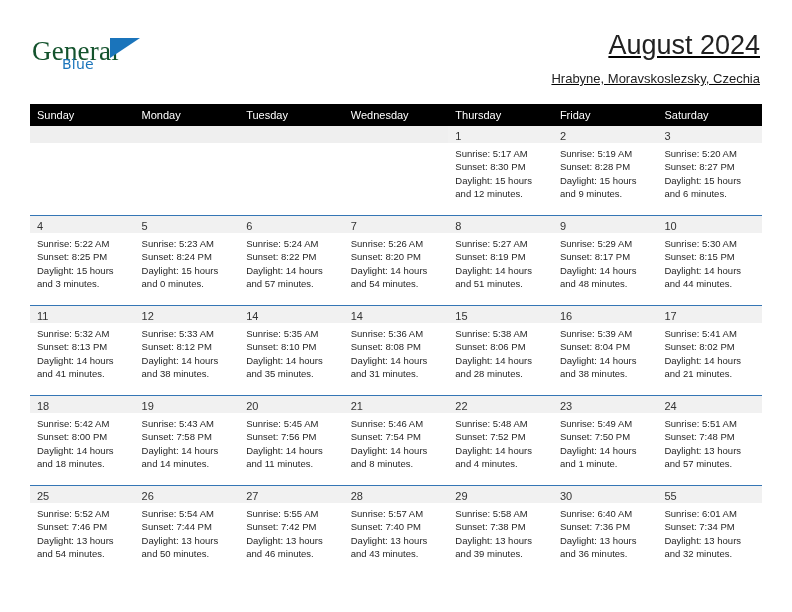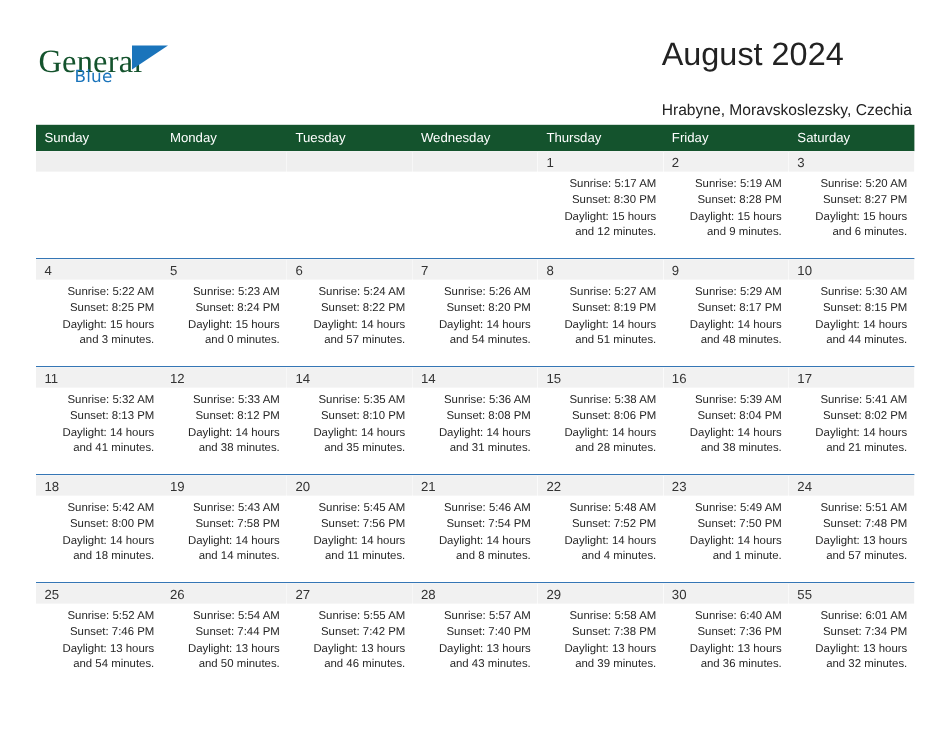--- a/index.html
+++ b/index.html
@@ -60,49 +60,51 @@
     top: 2px;
     width: 0;
     height: 0;
     border-left: 30px solid #1a74bb;
     border-bottom: 20px solid transparent;
   }
   .title-block {
     position: absolute;
     right: 32px;
     top: 28px;
+    text-align: right;
+    text-decoration: underline;
   }
   .cal-title {
     font-size: 27px;
     color: #222222;
     font-weight: normal;
     line-height: 34px;
     white-space: nowrap;
     font-family: "Liberation Sans", sans-serif;
   }
   .cal-subtitle {
     font-size: 13px;
     color: #222222;
     line-height: 20px;
-    margin-top: 20px;
+    margin-top: 7px;
     white-space: nowrap;
     font-family: "Liberation Sans", sans-serif;
   }
 
   
   .calendar {
     position: absolute;
     left: 30px;
     top: 104px;
     width: 732px;
   }
   .dow-row {
     display: flex;
     width: 732px;
-    background: #14532d;
+    background: #000000;
     height: 22px;
   }
   .dow {
     flex: 1 1 0;
     color: #ffffff;
     font-size: 11px;
     line-height: 22px;
     padding-left: 7px;
     box-sizing: border-box;
     white-space: nowrap;
@@ -135,21 +137,20 @@
     padding-left: 7px;
     box-sizing: border-box;
   }
   .daynum {
     font-size: 11px;
     color: #333333;
     line-height: 17px;
   }
   .cell-body {
     padding: 4px 6px 0 7px;
-    text-align: right;
   }
   .line {
     font-size: 9.5px;
     line-height: 13.4px;
     color: #262626;
     white-space: nowrap;
   }
 </style>
 </head>
 <body>

